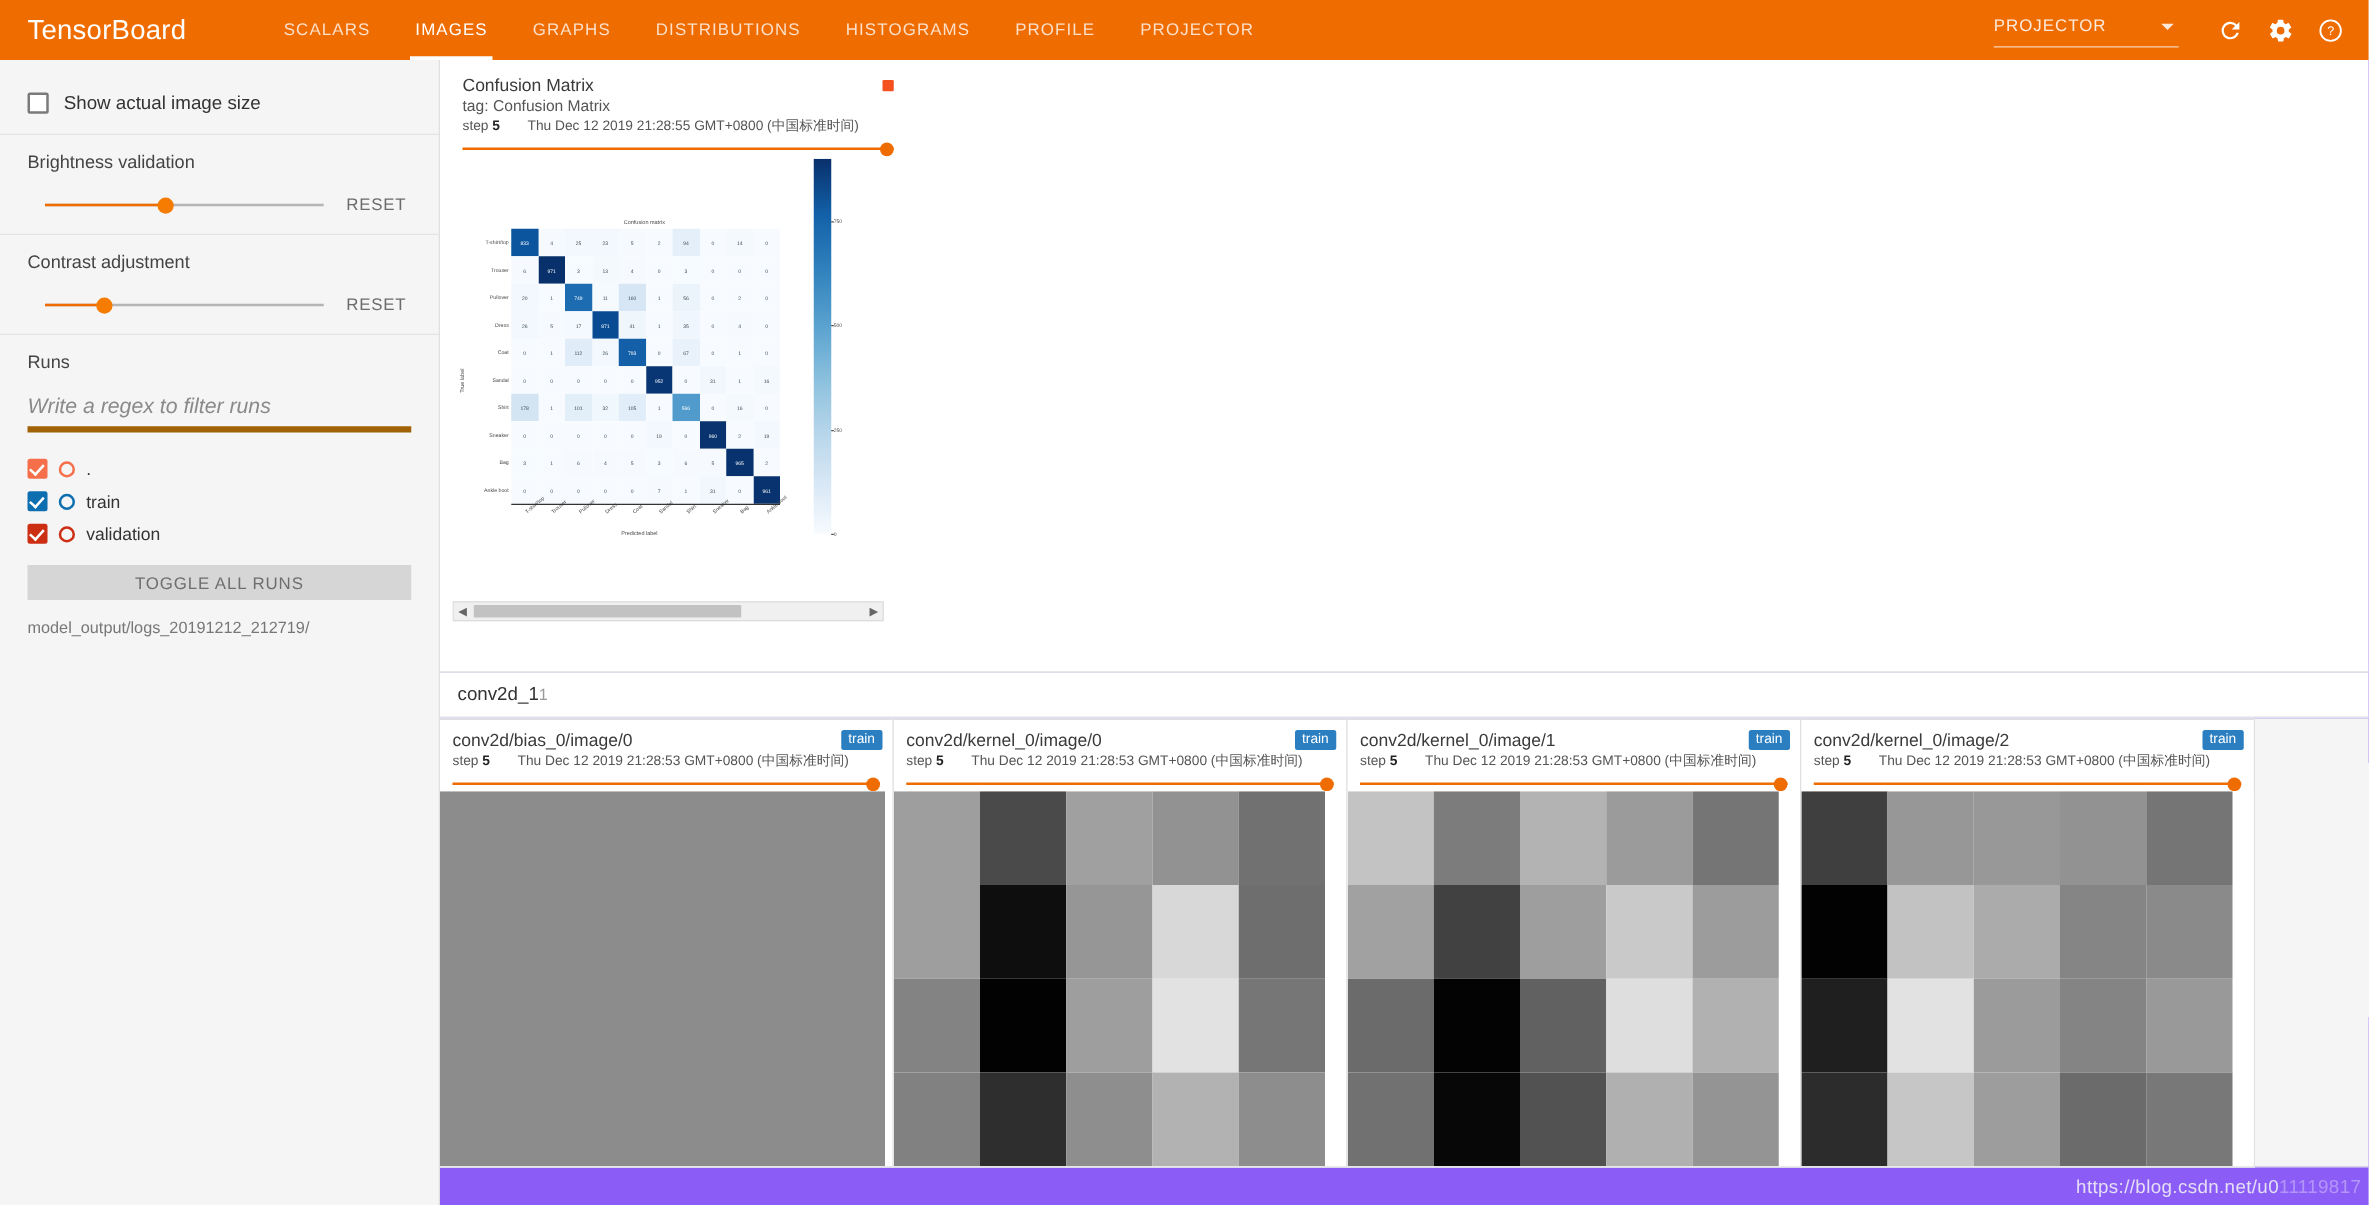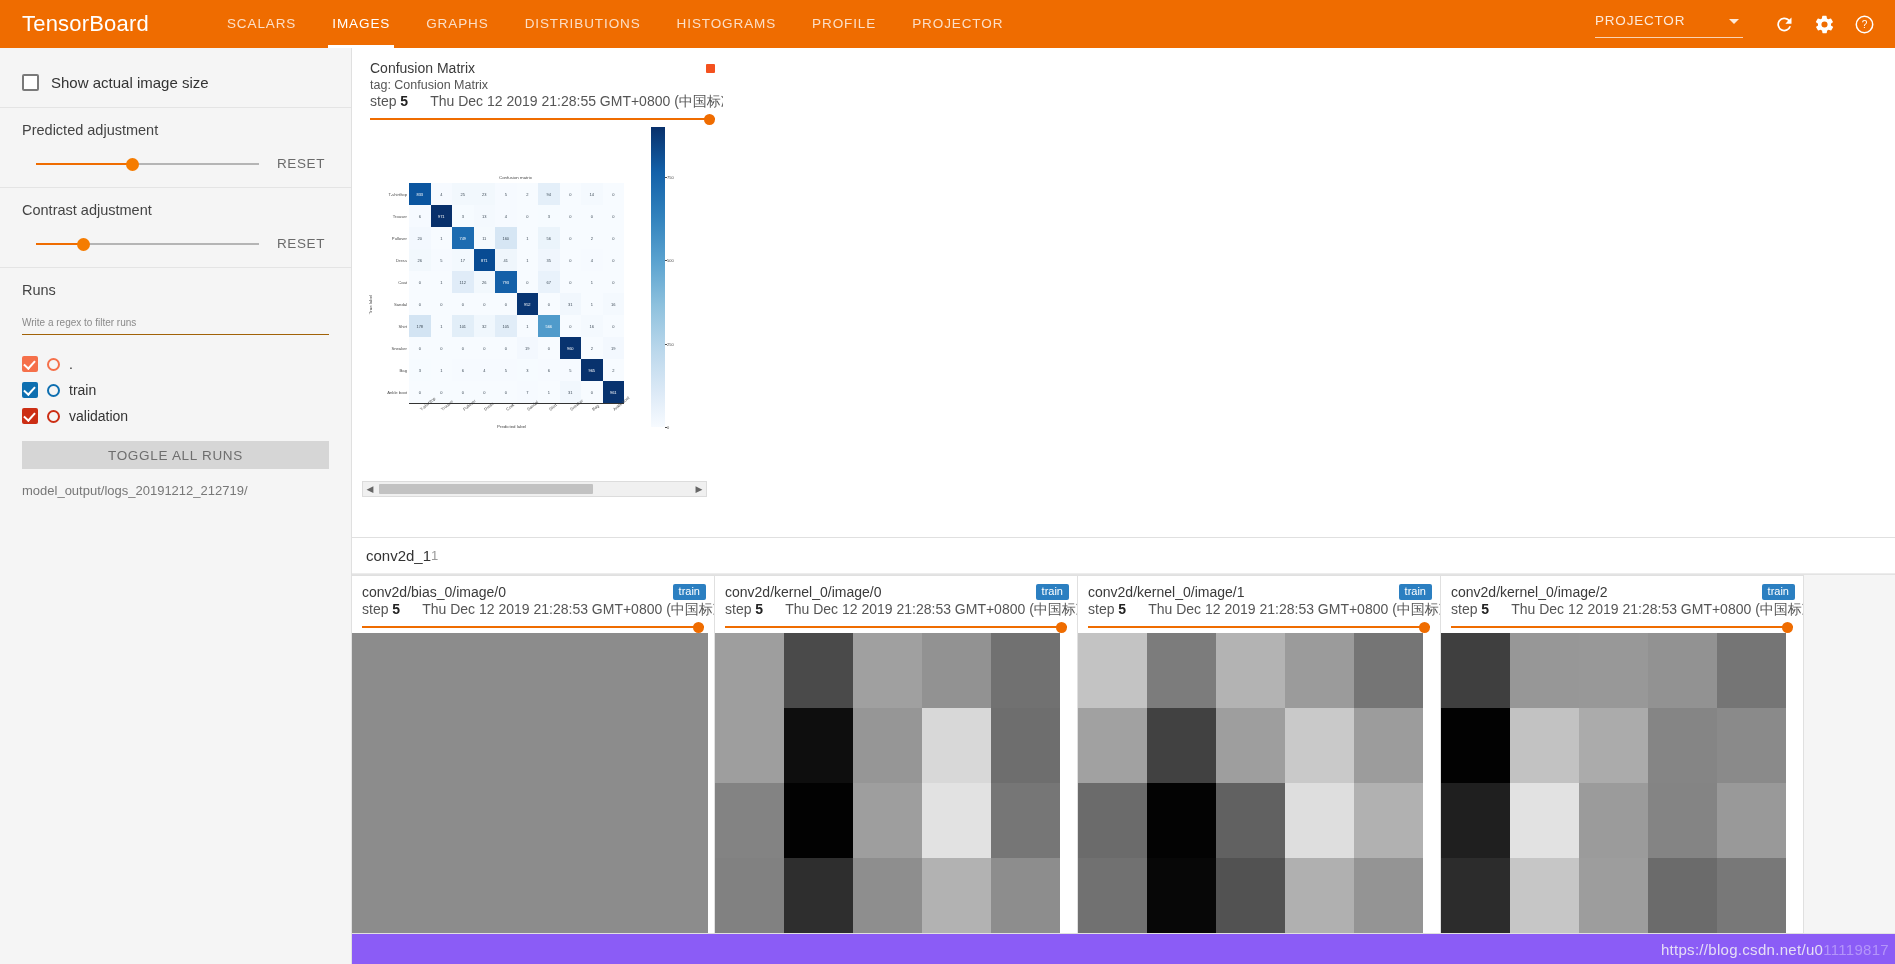--- a/index.html
+++ b/index.html
@@ -163,27 +163,28 @@
     letter-spacing: .6px;
     cursor: pointer;
     width: 52px;
     text-align: left;
     flex: 0 0 auto;
   }
   #runs-title { font-size: 14.5px; color: #444; margin-bottom: 14px; }
   #runs-filter {
     width: 100%;
     border: none;
-    border-bottom: 1px solid #a16207;
+    border-bottom: 5px solid #a16207;
     background: transparent;
-    font-size: 10px;
+    font-size: 17px;
     color: #555;
     padding: 3px 0 6px 0;
     outline: none;
     font-family: "Liberation Sans", sans-serif;
+    font-style: italic;
   }
   #runs-filter::placeholder { color: #8a8a8a; }
   #runs-list { margin-top: 16px; }
   .run-row {
     display: flex;
     align-items: center;
     gap: 9px;
     height: 26px;
     cursor: pointer;
   }
@@ -278,21 +279,21 @@
   }
   .card-tag {
     font-size: 12.5px;
     color: #555;
     line-height: 16px;
   }
   .card-steprow {
     display: flex;
     align-items: baseline;
     gap: 22px;
-    font-size: 14px;
+    font-size: 11px;
     color: #555;
     line-height: 17px;
     white-space: nowrap;
   }
   .card-steprow b { font-weight: 700; color: #222; }
   .run-badge {
     position: absolute;
     top: 8px; right: 8px;
     background: #2b7fc1;
     color: #fff;
@@ -498,21 +499,21 @@
   <div id="sidebar">
 
     <div class="side-section">
       <div class="chk-row">
         <span class="mat-checkbox"></span>
         <span class="chk-label">Show actual image size</span>
       </div>
     </div>
 
     <div class="side-section">
-      <div class="side-label">Predicted adjustment</div>
+      <div class="side-label">Brightness validation</div>
       <div class="slider-row">
         <div class="slider-track">
           <div class="slider-bg"></div>
           <div class="slider-fill" style="width:43%"></div>
           <div class="slider-knob" style="left:43%"></div>
         </div>
         <div class="reset-btn">RESET</div>
       </div>
     </div>
 

